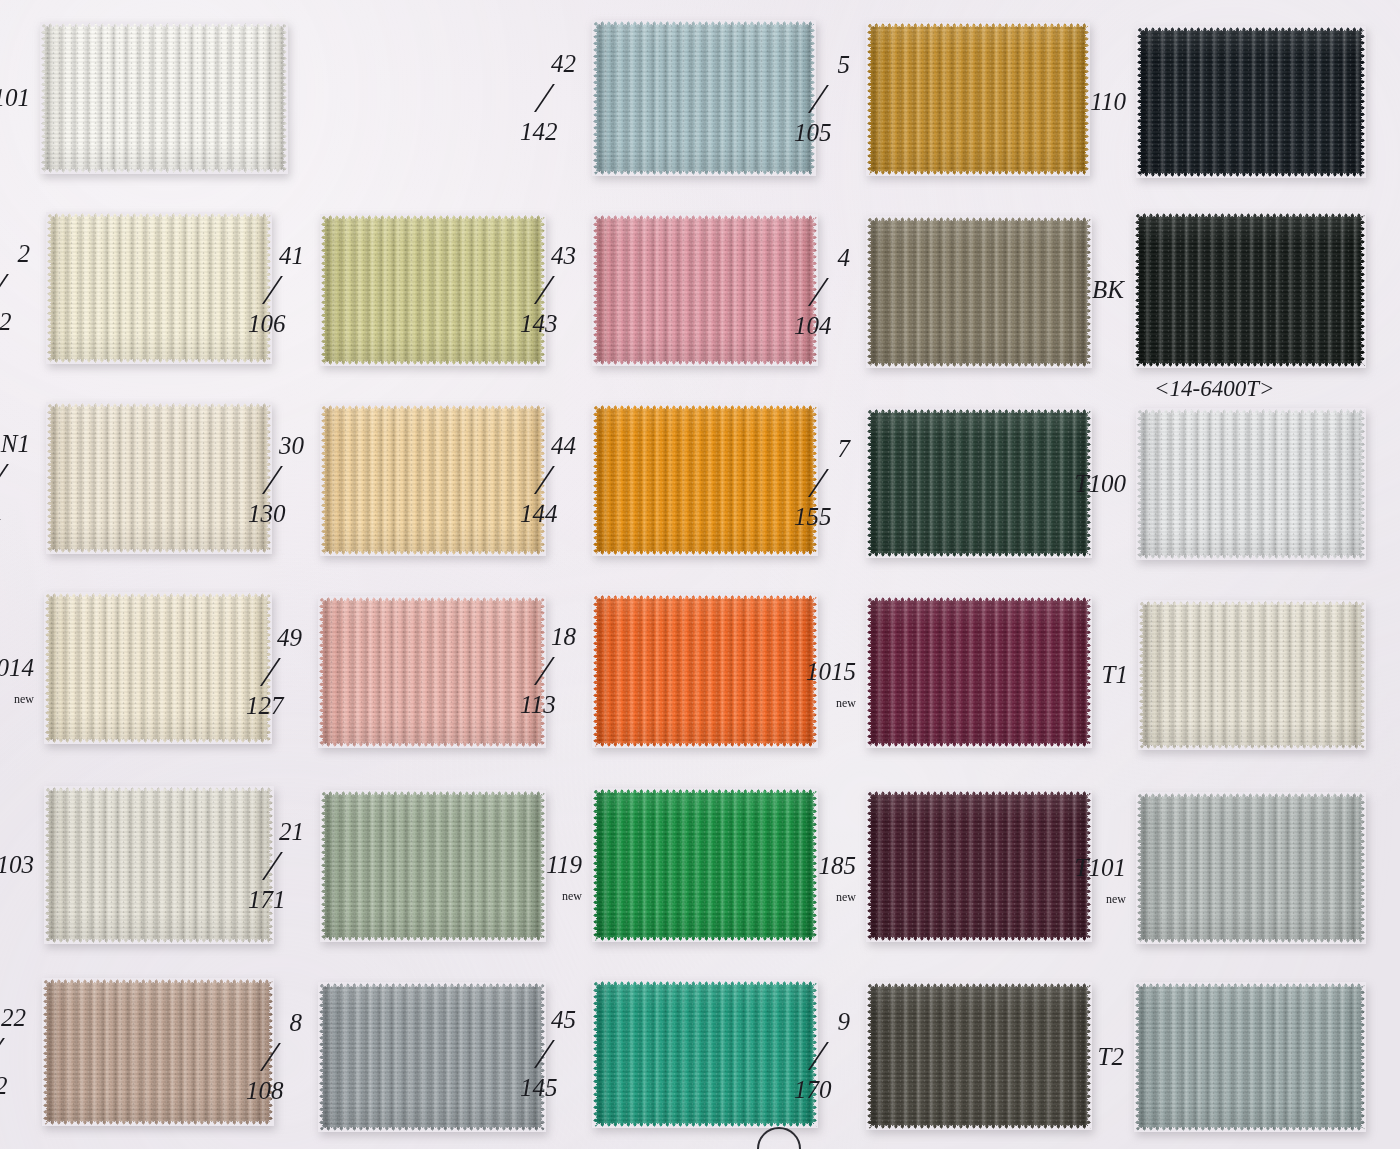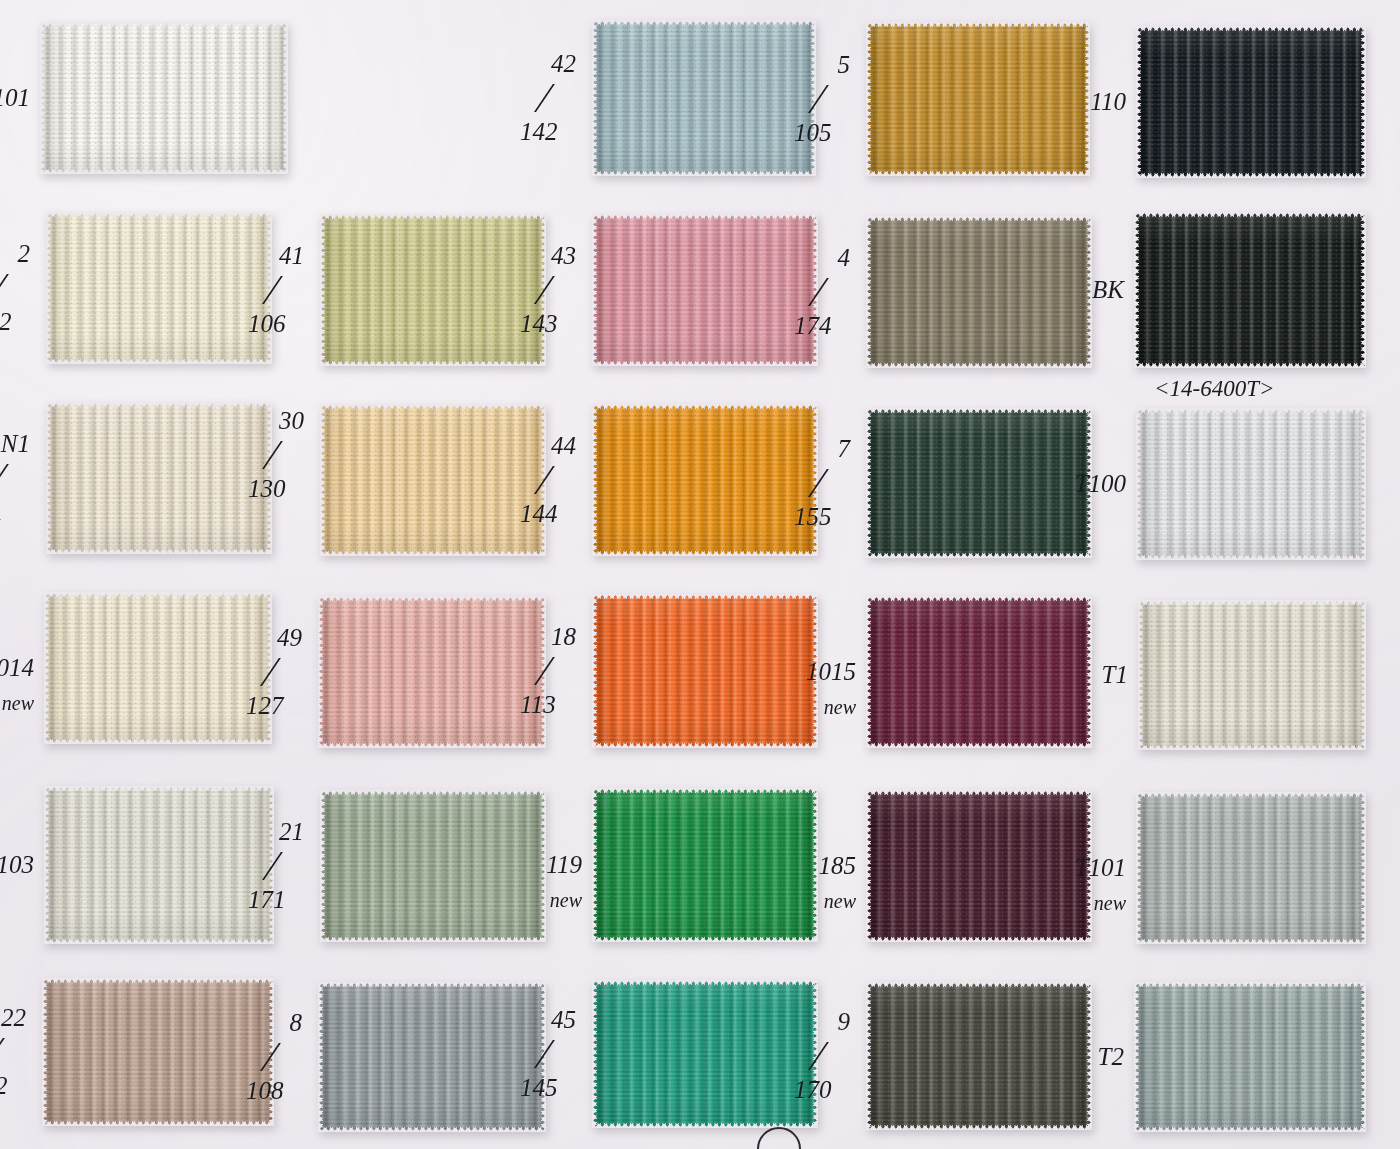--- a/index.html
+++ b/index.html
@@ -147,22 +147,21 @@
   }
   .single {
     position: absolute;
     font-style: italic;
     font-size: 25px;
     color: #1b1b20;
     white-space: nowrap;
   }
   .sub-new {
     position: absolute;
-    font-style: italic;
-    font-size: 20px;
+    font-size: 12px;
     color: #1b1b20;
     white-space: nowrap;
   }
   .pantone {
     position: absolute;
     font-style: italic;
     font-size: 23px;
     color: #1b1b20;
     white-space: nowrap;
   }
@@ -304,21 +303,21 @@
         <div class="tex tex-shade"></div>
         <div class="teeth teeth-top" style="background: linear-gradient(-45deg, transparent 50%, rgb(236, 232, 238) 50%) 0px 0px / 6.5px 7px repeat-x, linear-gradient(45deg, transparent 50%, rgb(236, 232, 238) 50%) 3.25px 0px / 6.5px 7px repeat-x; mask-image: linear-gradient(rgb(0, 0, 0), rgb(0, 0, 0));"></div>
         <div class="teeth teeth-bottom" style="background: linear-gradient(-135deg, transparent 50%, rgb(236, 232, 238) 50%) 0px 0px / 6.5px 7px repeat-x, linear-gradient(135deg, transparent 50%, rgb(236, 232, 238) 50%) 3.25px 0px / 6.5px 7px repeat-x;"></div>
         <div class="teeth teeth-left" style="background: linear-gradient(-45deg, transparent 50%, rgb(236, 232, 238) 50%) 0px 0px / 7px 6.5px repeat-y, linear-gradient(-135deg, transparent 50%, rgb(236, 232, 238) 50%) 0px 3.25px / 7px 6.5px repeat-y;"></div>
         <div class="teeth teeth-right" style="background: linear-gradient(45deg, transparent 50%, rgb(236, 232, 238) 50%) 0px 0px / 7px 6.5px repeat-y, linear-gradient(135deg, transparent 50%, rgb(236, 232, 238) 50%) 0px 3.25px / 7px 6.5px repeat-y;"></div>
       </div>
     </div>
     <div class="frac" style="left: 794px; top: 244px;">
       <div class="num">4</div>
       <div class="bar"></div>
-      <div class="den">174</div>
+      <div class="den">104</div>
     </div>
     <div class="swatch-wrap" style="left: 1134px; top: 212px; width: 232px; height: 156px;">
       <div class="swatch">
         <div class="swatch-body" style="background: linear-gradient(90deg, rgb(15, 21, 18) 0%, rgb(24, 30, 27) 14%, rgb(24, 30, 27) 86%, rgb(15, 21, 18) 100%);"></div>
         <div class="tex tex-v"></div>
         <div class="tex tex-h"></div>
         <div class="tex tex-dot"></div>
         <div class="tex tex-shade"></div>
         <div class="teeth teeth-top" style="background: linear-gradient(-45deg, transparent 50%, rgb(236, 232, 238) 50%) 0px 0px / 6.5px 7px repeat-x, linear-gradient(45deg, transparent 50%, rgb(236, 232, 238) 50%) 3.25px 0px / 6.5px 7px repeat-x; mask-image: linear-gradient(rgb(0, 0, 0), rgb(0, 0, 0));"></div>
         <div class="teeth teeth-bottom" style="background: linear-gradient(-135deg, transparent 50%, rgb(236, 232, 238) 50%) 0px 0px / 6.5px 7px repeat-x, linear-gradient(135deg, transparent 50%, rgb(236, 232, 238) 50%) 3.25px 0px / 6.5px 7px repeat-x;"></div>
@@ -352,21 +351,21 @@
         <div class="tex tex-v"></div>
         <div class="tex tex-h"></div>
         <div class="tex tex-dot"></div>
         <div class="tex tex-shade"></div>
         <div class="teeth teeth-top" style="background: linear-gradient(-45deg, transparent 50%, rgb(236, 232, 238) 50%) 0px 0px / 6.5px 7px repeat-x, linear-gradient(45deg, transparent 50%, rgb(236, 232, 238) 50%) 3.25px 0px / 6.5px 7px repeat-x; mask-image: linear-gradient(rgb(0, 0, 0), rgb(0, 0, 0));"></div>
         <div class="teeth teeth-bottom" style="background: linear-gradient(-135deg, transparent 50%, rgb(236, 232, 238) 50%) 0px 0px / 6.5px 7px repeat-x, linear-gradient(135deg, transparent 50%, rgb(236, 232, 238) 50%) 3.25px 0px / 6.5px 7px repeat-x;"></div>
         <div class="teeth teeth-left" style="background: linear-gradient(-45deg, transparent 50%, rgb(236, 232, 238) 50%) 0px 0px / 7px 6.5px repeat-y, linear-gradient(-135deg, transparent 50%, rgb(236, 232, 238) 50%) 0px 3.25px / 7px 6.5px repeat-y;"></div>
         <div class="teeth teeth-right" style="background: linear-gradient(45deg, transparent 50%, rgb(236, 232, 238) 50%) 0px 0px / 7px 6.5px repeat-y, linear-gradient(135deg, transparent 50%, rgb(236, 232, 238) 50%) 0px 3.25px / 7px 6.5px repeat-y;"></div>
       </div>
     </div>
-    <div class="frac" style="left: 248px; top: 407px;">
+    <div class="frac" style="left: 248px; top: 432px;">
       <div class="num">30</div>
       <div class="bar"></div>
       <div class="den">130</div>
     </div>
     <div class="swatch-wrap" style="left: 592px; top: 404px; width: 226px; height: 152px;">
       <div class="swatch">
         <div class="swatch-body" style="background: linear-gradient(90deg, rgb(224, 135, 7) 0%, rgb(239, 149, 18) 14%, rgb(239, 149, 18) 86%, rgb(224, 135, 7) 100%);"></div>
         <div class="tex tex-v"></div>
         <div class="tex tex-h"></div>
         <div class="tex tex-dot"></div>

